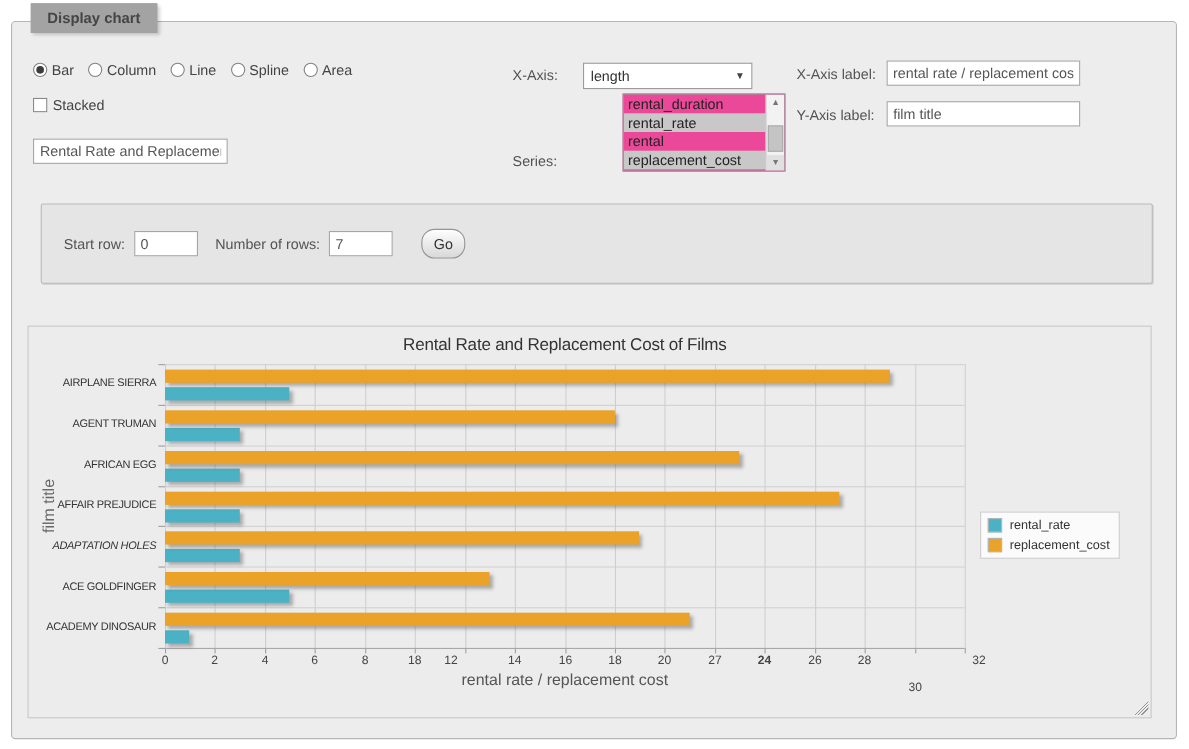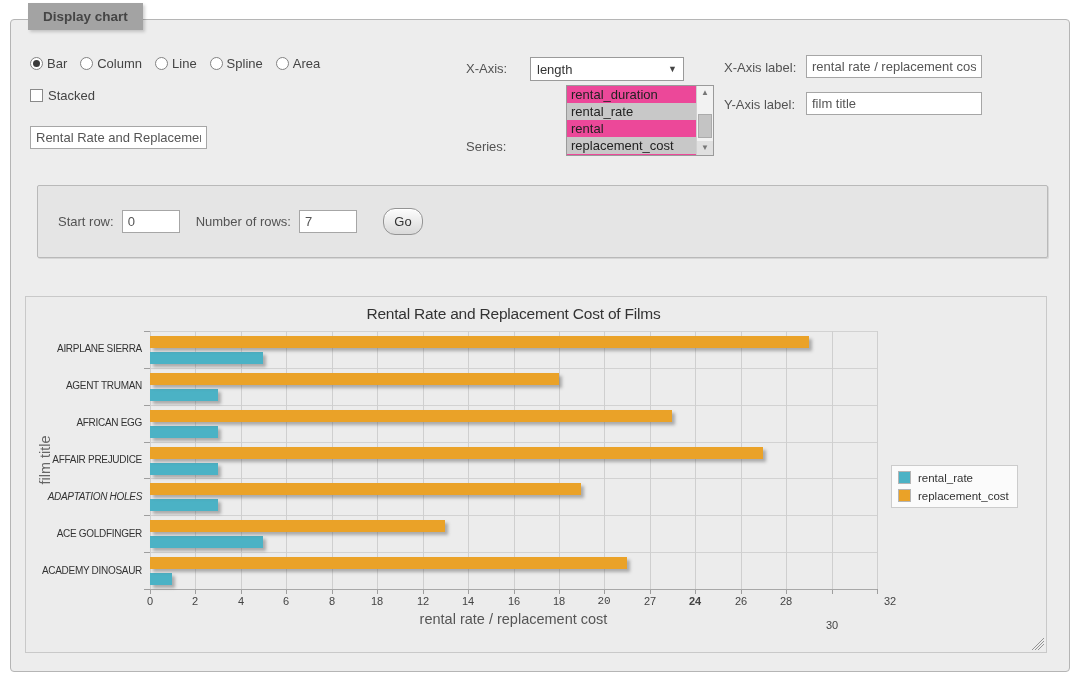--- a/index.html
+++ b/index.html
@@ -179,33 +179,33 @@
         <div class="xtickmark" style="left: 136px;"></div>
         <div class="xtick-label" style="left: 136px;">6</div>
         <div class="vgrid" style="left: 182px;"></div>
         <div class="xtickmark" style="left: 182px;"></div>
         <div class="xtick-label" style="left: 182px;">8</div>
         <div class="vgrid" style="left: 227px;"></div>
         <div class="xtickmark" style="left: 227px;"></div>
         <div class="xtick-label" style="left: 227px;">18</div>
         <div class="vgrid" style="left: 273px;"></div>
         <div class="xtickmark" style="left: 273px;"></div>
-        <div class="xtick-label" style="left: 273px;">12</div>
+        <div class="xtick-label" style="left: 260px;">12</div>
         <div class="vgrid" style="left: 318px;"></div>
         <div class="xtickmark" style="left: 318px;"></div>
         <div class="xtick-label" style="left: 318px;">14</div>
         <div class="vgrid" style="left: 364px;"></div>
         <div class="xtickmark" style="left: 364px;"></div>
         <div class="xtick-label" style="left: 364px;">16</div>
         <div class="vgrid" style="left: 409px;"></div>
         <div class="xtickmark" style="left: 409px;"></div>
         <div class="xtick-label" style="left: 409px;">18</div>
         <div class="vgrid" style="left: 454px;"></div>
         <div class="xtickmark" style="left: 454px;"></div>
-        <div class="xtick-label" style="left: 454px; font-family: Liberation Mono, monospace;">20</div>
+        <div class="xtick-label" style="left: 454px;">20</div>
         <div class="vgrid" style="left: 500px;"></div>
         <div class="xtickmark" style="left: 500px;"></div>
         <div class="xtick-label" style="left: 500px;">27</div>
         <div class="vgrid" style="left: 545px;"></div>
         <div class="xtickmark" style="left: 545px;"></div>
         <div class="xtick-label" style="left: 545px; font-weight: bold;">24</div>
         <div class="vgrid" style="left: 591px;"></div>
         <div class="xtickmark" style="left: 591px;"></div>
         <div class="xtick-label" style="left: 591px;">26</div>
         <div class="vgrid" style="left: 636px;"></div>

